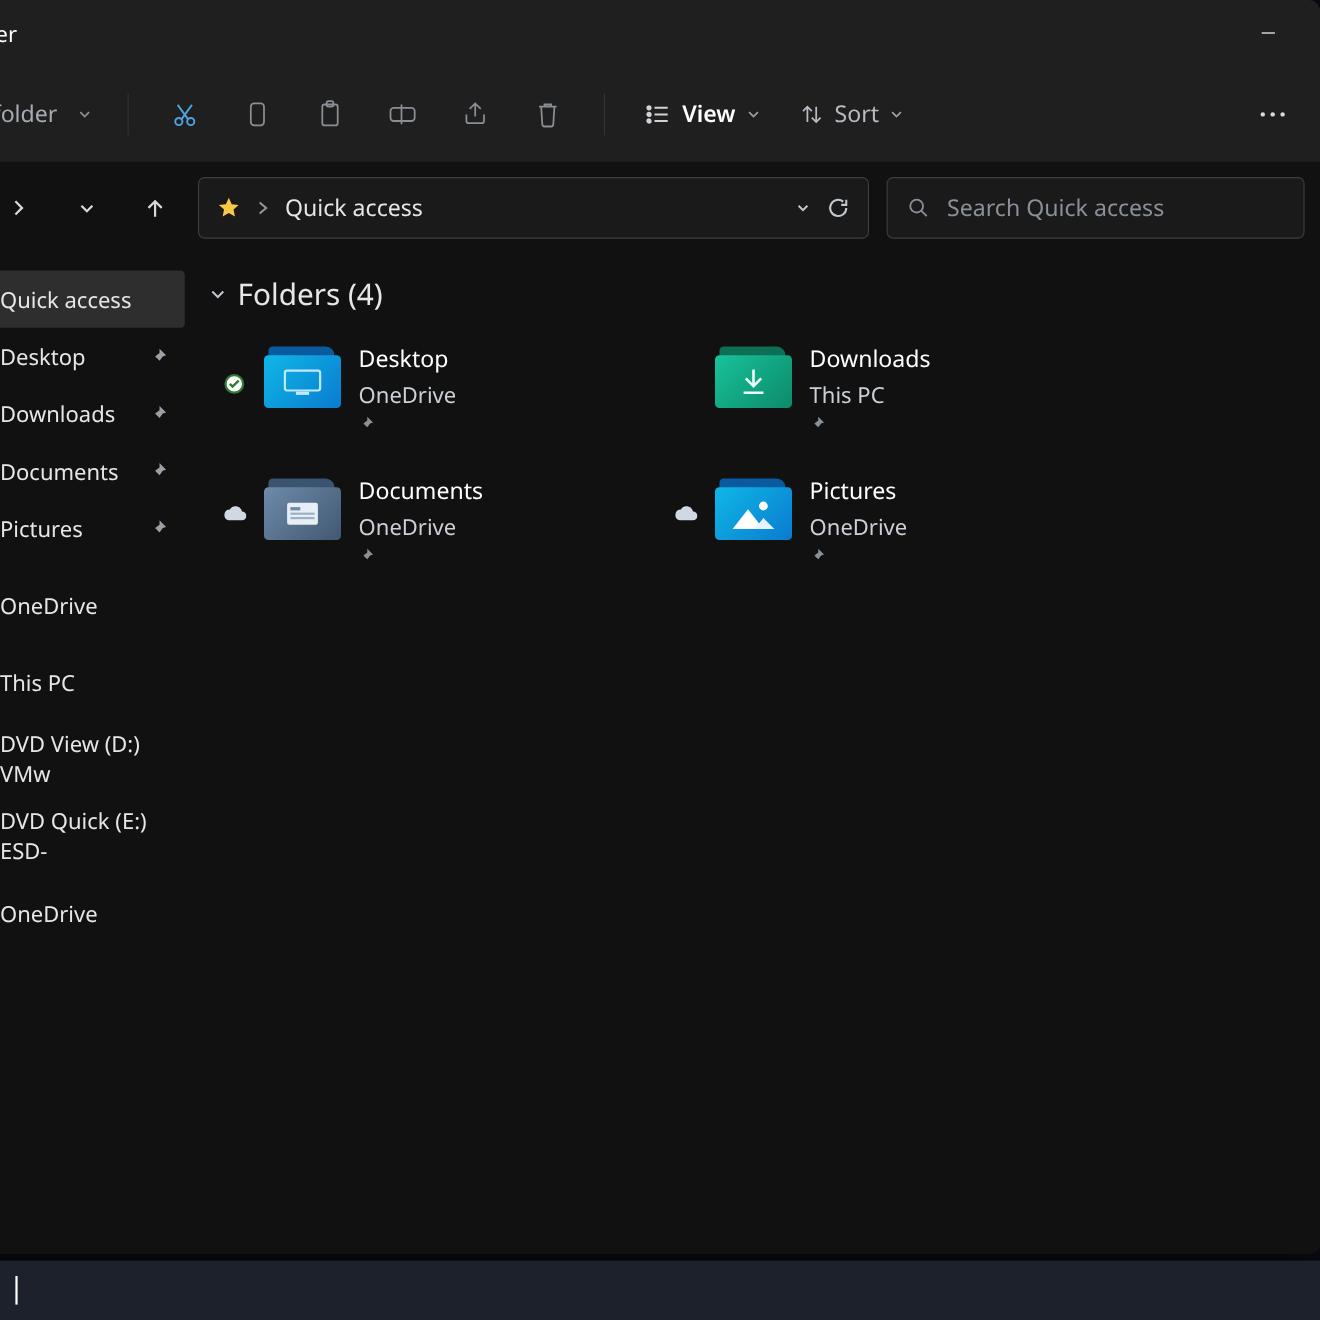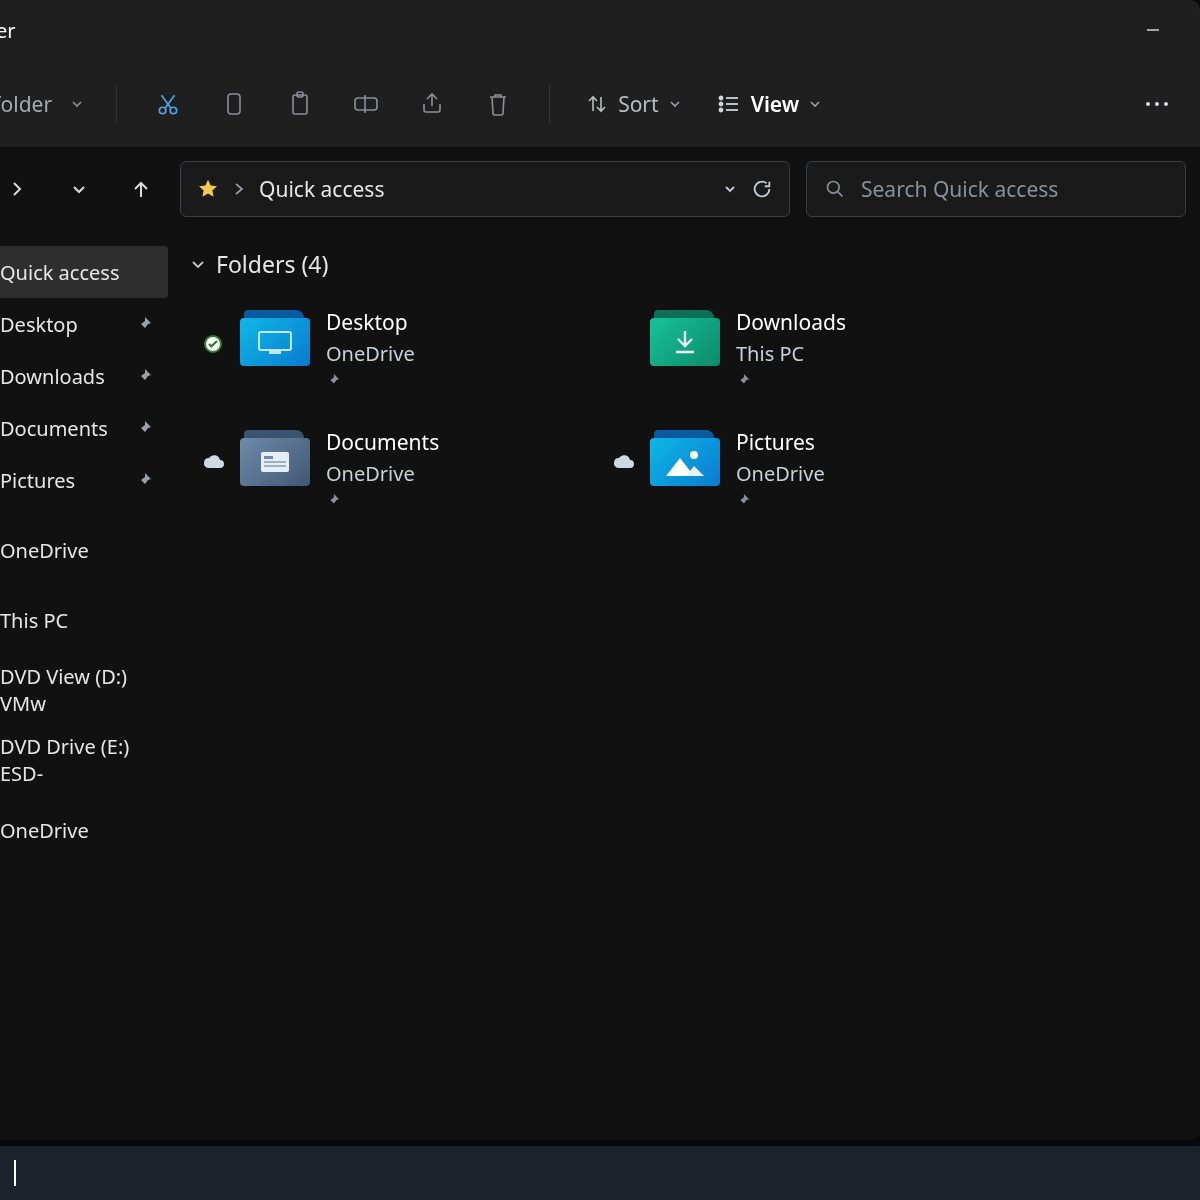--- a/index.html
+++ b/index.html
@@ -115,21 +115,21 @@
 .sb-item .pin {
   position:absolute; right:16px; color:#9aa0a7;
 }
 .sb-gap { height:18px; }
 
 .content {
   flex:1; padding: 18px 22px;
 }
 .group-header {
   display:flex; align-items:center; gap:10px;
-  color:#e6e6e6; font-size:23px;
+  color:#e6e6e6; font-size:27px;
 }
 .group-header .chev { color:#c2c8cf; }
 
 .grid {
   display:grid;
   grid-template-columns: 380px 380px;
   gap: 34px 30px;
   padding: 26px 0 0 10px;
 }
 .item {
@@ -227,51 +227,51 @@
               <path d="M13 3v12M8 8l5-5 5 5"></path>
             </svg>
         </div>
         <div class="ico-btn">
           <svg width="24" height="26" viewBox="0 0 24 26" fill="none" stroke="currentColor" stroke-width="1.6">
               <path d="M4 6h16M9 6V4h6v2M6 6l1 16a2 2 0 0 0 2 2h6a2 2 0 0 0 2-2l1-16"></path>
             </svg>
         </div>
       </div>
       <div class="sep"></div>
-      <div class="txt-btn dim">
-        <span>
-          <svg width="22" height="22" viewBox="0 0 22 22" fill="none" stroke="currentColor" stroke-width="1.6">
-              <path d="M7 4v14M3 8l4-4 4 4M15 18V4M19 14l-4 4-4-4"></path>
-            </svg>
-        </span>
-        <span>Sort</span>
-        <span class="chev">
-          <svg width="12" height="12" viewBox="0 0 12 12">
-              <path d="M2 4l4 4 4-4" stroke="currentColor" stroke-width="1.6" fill="none"></path>
-            </svg>
-        </span>
-      </div>
       <div class="txt-btn" style="color:#fff;">
         <span style="color:#cfd3d8;">
           <svg width="24" height="20" viewBox="0 0 24 20" fill="none" stroke="currentColor" stroke-width="1.8">
               <circle cx="4" cy="4" r="1.5" fill="currentColor"></circle>
               <path d="M9 4h12"></path>
               <circle cx="4" cy="10" r="1.5" fill="currentColor"></circle>
               <path d="M9 10h12"></path>
               <circle cx="4" cy="16" r="1.5" fill="currentColor"></circle>
               <path d="M9 16h12"></path>
             </svg>
         </span>
         <span style="font-weight:600;">View</span>
         <span class="chev">
           <svg width="12" height="12" viewBox="0 0 12 12">
               <path d="M2 4l4 4 4-4" stroke="currentColor" stroke-width="1.6" fill="none"></path>
             </svg>
         </span>
       </div>
+      <div class="txt-btn dim">
+        <span>
+          <svg width="22" height="22" viewBox="0 0 22 22" fill="none" stroke="currentColor" stroke-width="1.6">
+              <path d="M7 4v14M3 8l4-4 4 4M15 18V4M19 14l-4 4-4-4"></path>
+            </svg>
+        </span>
+        <span>Sort</span>
+        <span class="chev">
+          <svg width="12" height="12" viewBox="0 0 12 12">
+              <path d="M2 4l4 4 4-4" stroke="currentColor" stroke-width="1.6" fill="none"></path>
+            </svg>
+        </span>
+      </div>
       <div style="flex:1"></div>
       <div class="ico-btn" style="color:#d7dbe0;">
         <svg width="26" height="8" viewBox="0 0 26 8">
             <circle cx="4" cy="4" r="2" fill="currentColor"></circle>
             <circle cx="13" cy="4" r="2" fill="currentColor"></circle>
             <circle cx="22" cy="4" r="2" fill="currentColor"></circle>
           </svg>
       </div>
     </div>
 
@@ -372,21 +372,21 @@
         <div class="sb-gap"></div>
         <div class="sb-item">
           <span>This PC</span>
         </div>
         <div class="sb-gap"></div>
         <div class="sb-item">
           <span>DVD View (D:) VMw</span>
         </div>
         <div class="sb-gap"></div>
         <div class="sb-item">
-          <span>DVD Drive (E:) ESD-</span>
+          <span>DVD Quick (E:) ESD-</span>
         </div>
         <div class="sb-gap"></div>
         <div class="sb-item">
           <span>OneDrive</span>
         </div>
       </div>
 
       <div class="content">
         <div class="group-header">
           <span class="chev">

